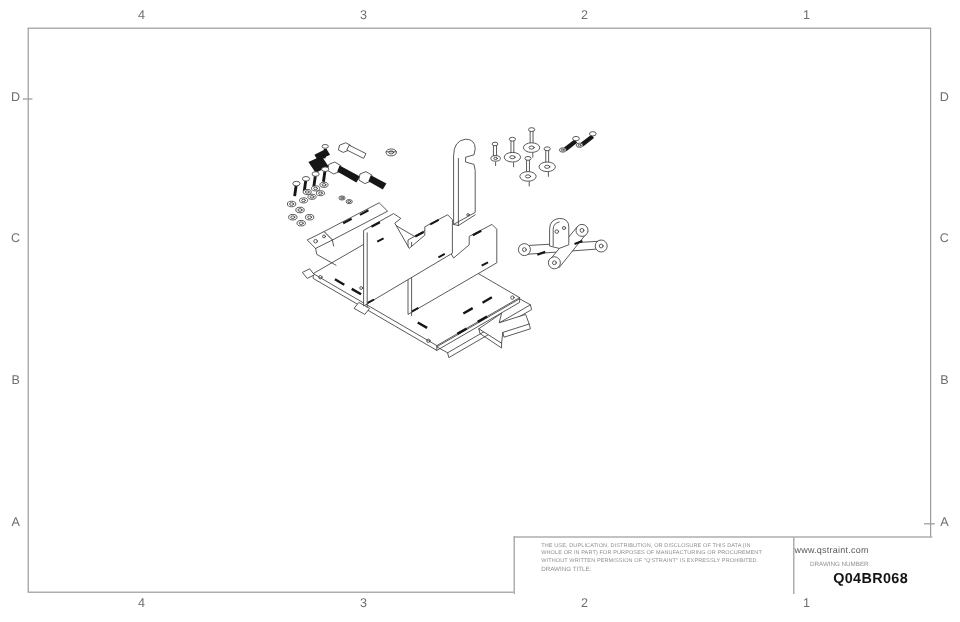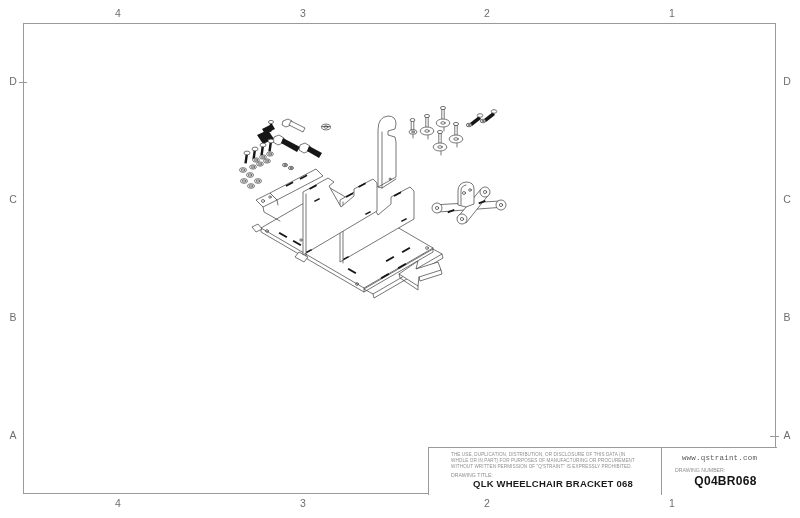--- a/index.html
+++ b/index.html
@@ -8,21 +8,21 @@
   .frame{position:absolute;left:23px;top:23px;width:753px;height:471px;border:1px solid #9a9a9a;box-sizing:border-box;}
   .zl{position:absolute;width:16px;text-align:center;font-size:10.5px;color:#6e6e6e;line-height:12px;}
   .tick{position:absolute;height:1px;background:#9a9a9a;}
   
   .tb{position:absolute;left:428px;top:447px;width:349px;height:48px;box-sizing:border-box;border-top:1px solid #9a9a9a;border-left:1px solid #9a9a9a;display:flex;background:#fff;}
   .tb-left{width:232px;box-sizing:border-box;padding:4px 6px 0 22px;}
   .tb-right{flex:1;box-sizing:border-box;border-left:1px solid #9a9a9a;padding-top:6px;}
   .disc{font-size:4.6px;line-height:1.3;color:#8f8f8f;letter-spacing:.1px;}
   .dt-label{font-size:5.2px;color:#8f8f8f;margin-top:2px;}
   .dt-title{text-align:center;font-weight:bold;font-size:9.5px;line-height:1.12;color:#1c1c1c;margin-top:1px;letter-spacing:.2px;}
-  .web{font-size:7.5px;color:#5a5a5a;text-align:center;letter-spacing:.2px;font-family:Liberation Mono, monospace;}
+  .web{font-size:7.5px;color:#5a5a5a;text-align:left;letter-spacing:.2px;}
   .dn-label{font-size:5.2px;color:#8f8f8f;margin:5px 0 1px 13px;}
   .dn{font-size:12px;font-weight:bold;color:#141414;margin-left:12px;letter-spacing:.3px;text-align:center;}
   svg{position:absolute;left:228px;top:92px;}
   svg .ln{fill:none;stroke:#3c3c3c;stroke-width:.7;stroke-linejoin:round;stroke-linecap:round;}
   svg .wh{fill:#ffffff;stroke:#3c3c3c;stroke-width:.7;stroke-linejoin:round;}
   svg .bk{fill:#161616;stroke:none;}
 </style>
 </head>
 <body>
 
@@ -245,21 +245,20 @@
 
   <div class="tb">
     <div class="tb-left">
       <div class="disc">
         <div>THE USE, DUPLICATION, DISTRIBUTION, OR DISCLOSURE OF THIS DATA (IN</div>
         <div>WHOLE OR IN PART) FOR PURPOSES OF MANUFACTURING OR PROCUREMENT</div>
         <div>WITHOUT WRITTEN PERMISSION OF "Q'STRAINT" IS EXPRESSLY PROHIBITED.</div>
       </div>
       <div class="dt-label">DRAWING TITLE:</div>
       <div class="dt-title">
-        <div>QLK WHEELCHAIR BRACKET 068</div>
       </div>
     </div>
     <div class="tb-right">
       <div class="web">www.qstraint.com</div>
       <div class="dn-label">DRAWING NUMBER:</div>
       <div class="dn">Q04BR068</div>
     </div>
   </div>
 
 </div>

